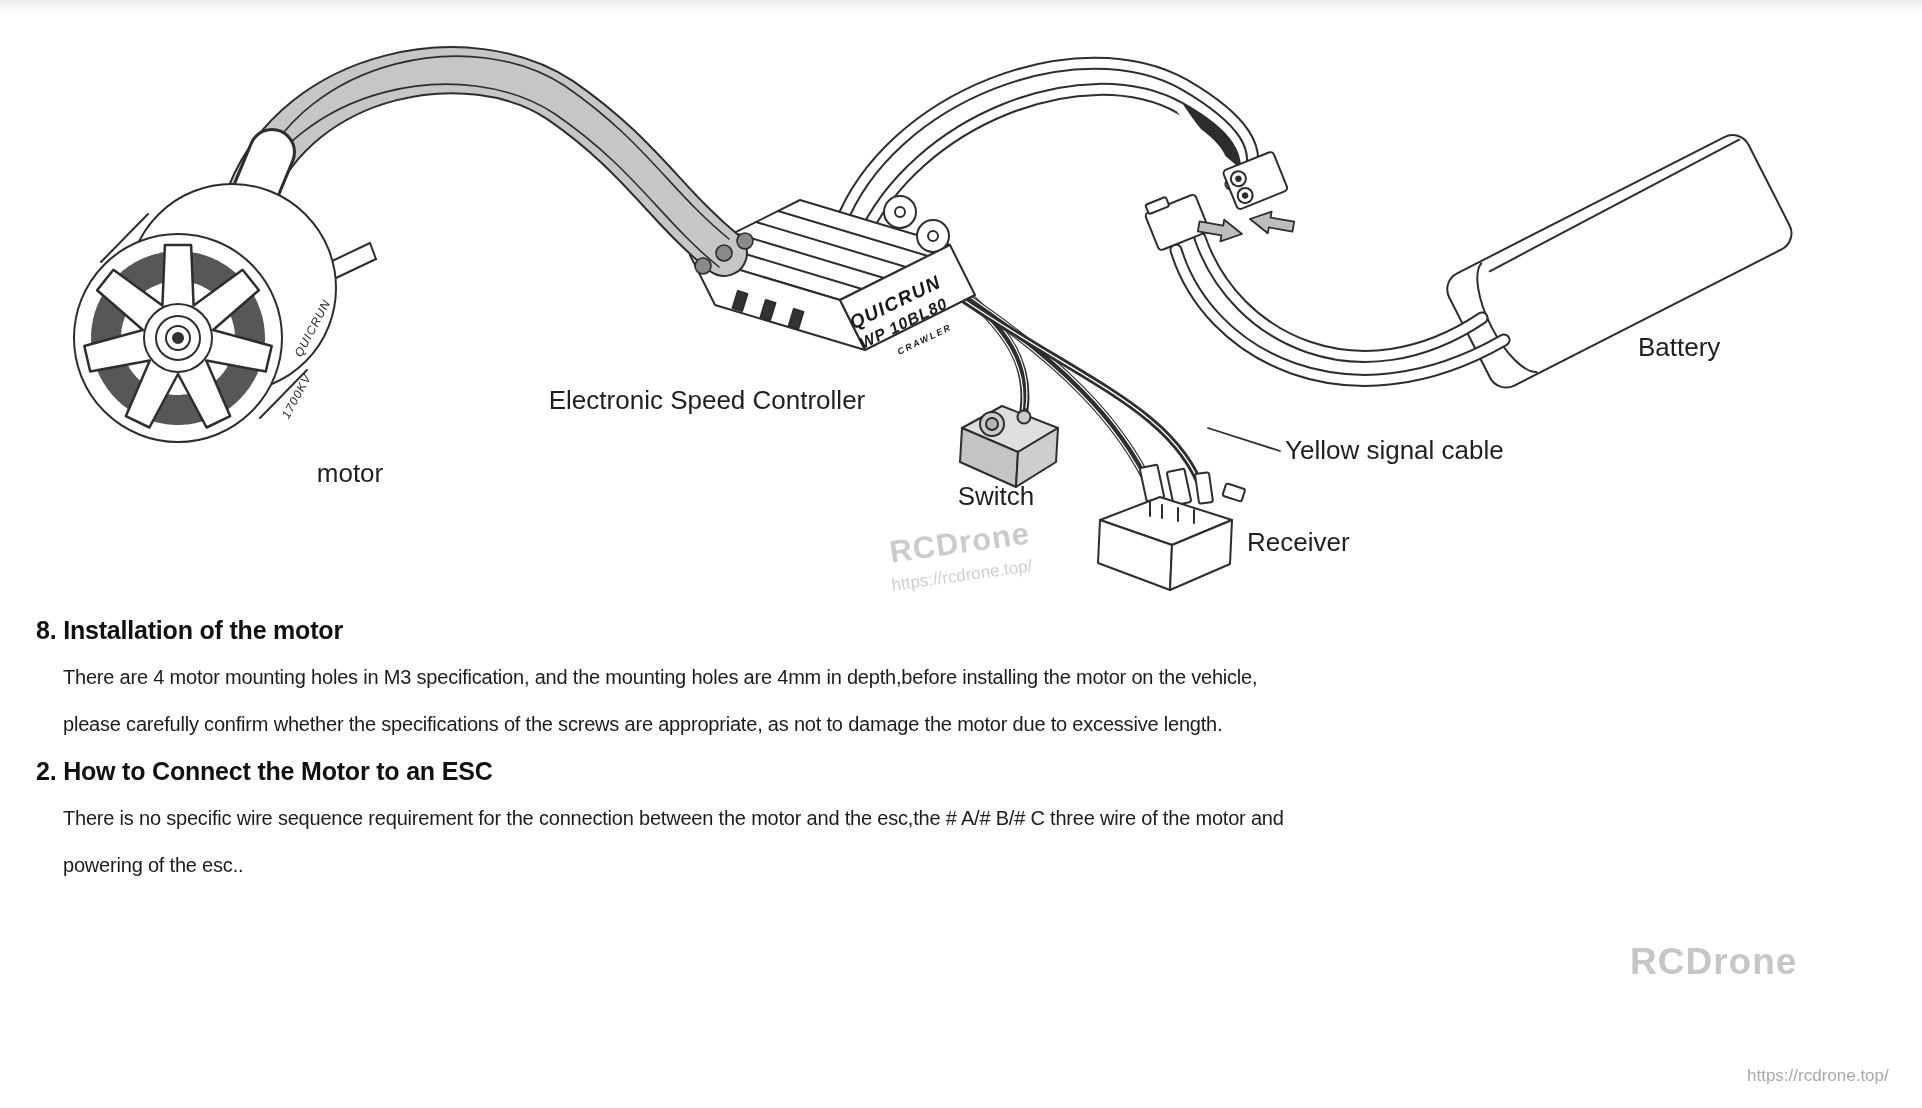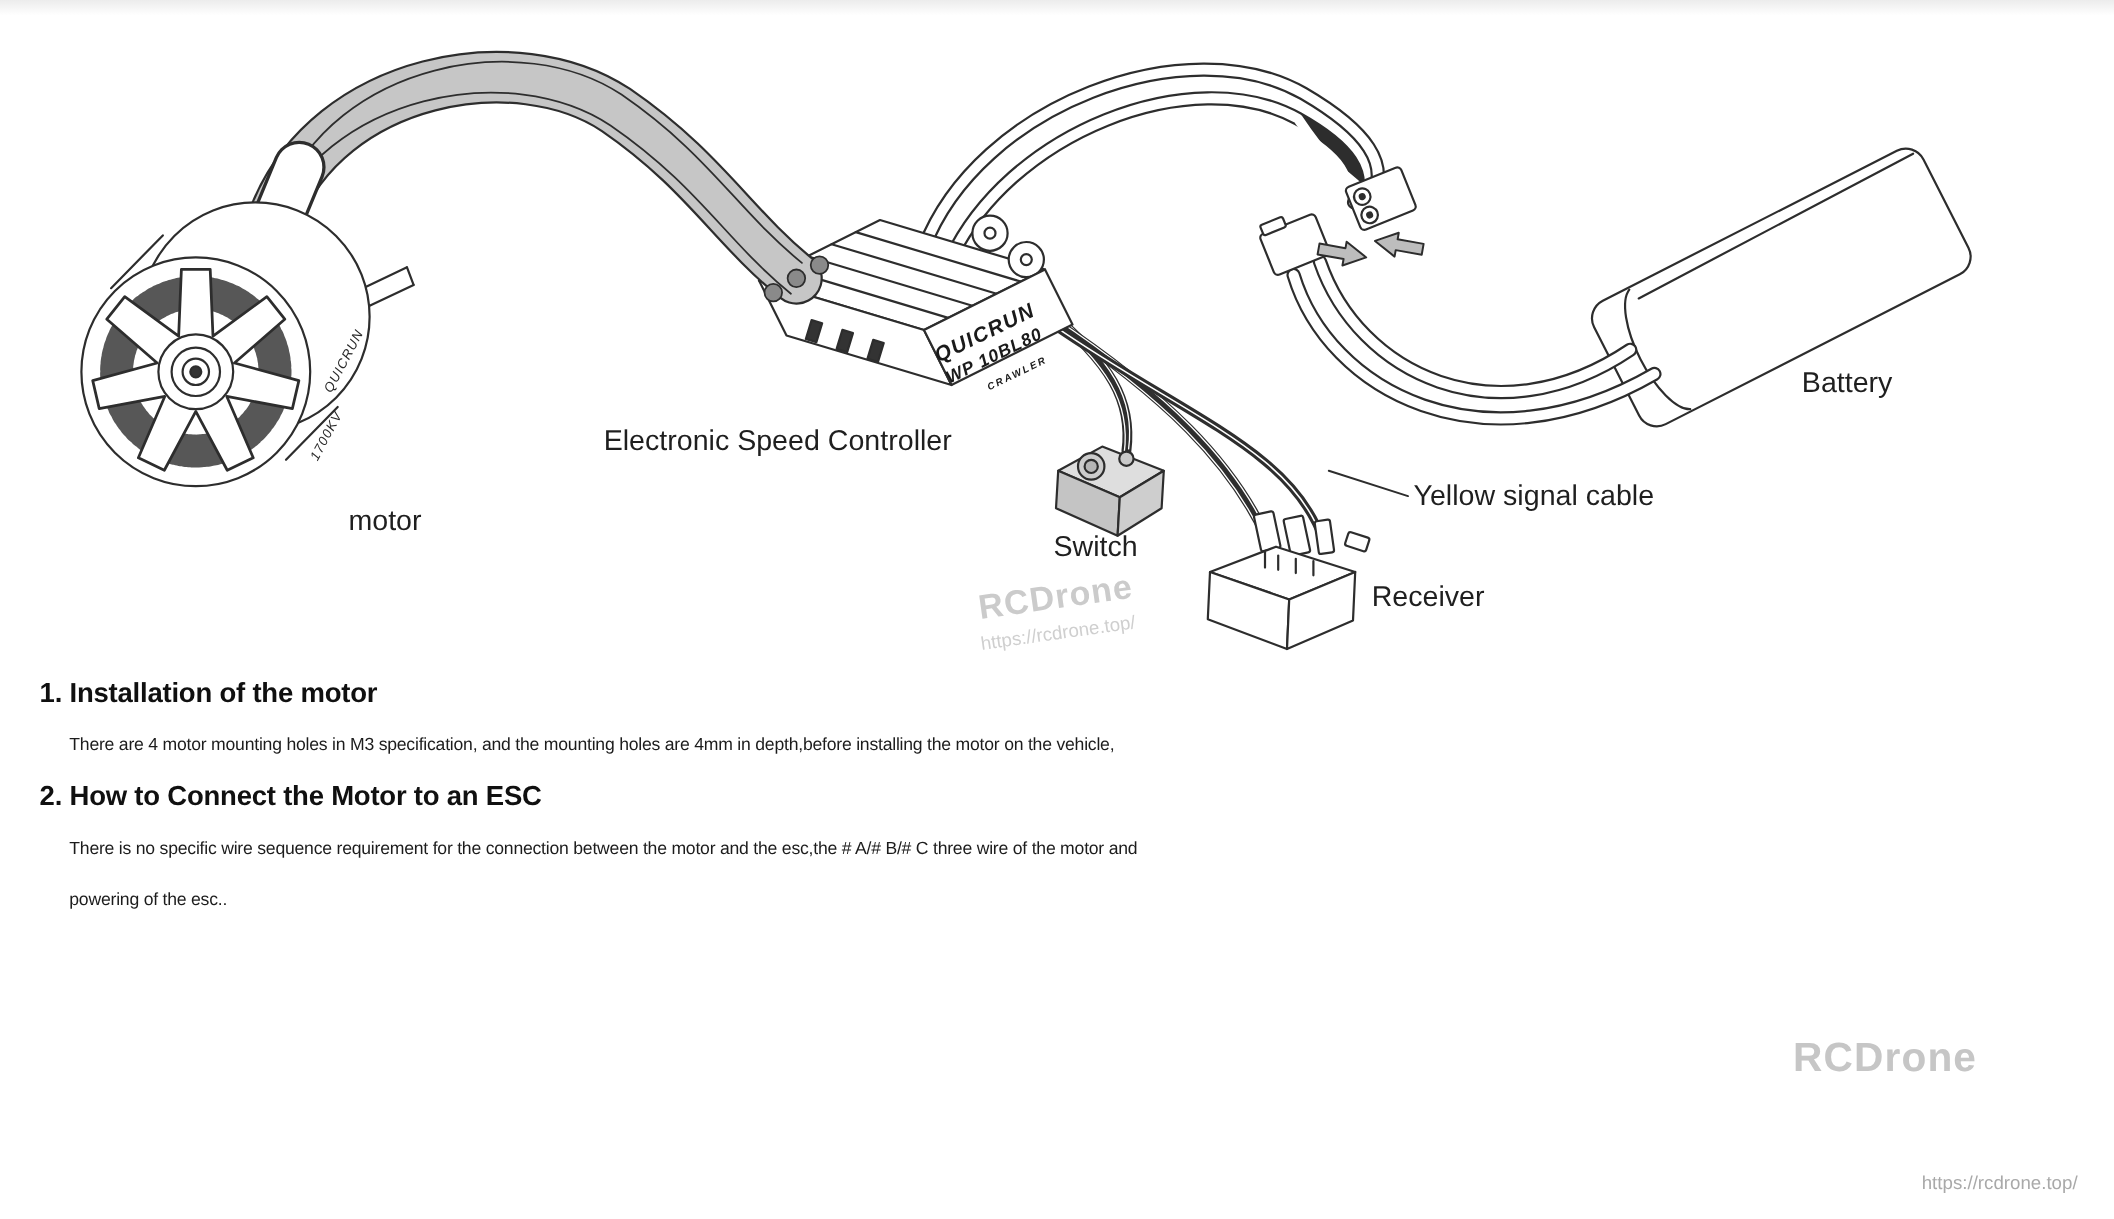--- a/index.html
+++ b/index.html
@@ -10,21 +10,21 @@
   .diagram-wrap{position:absolute;top:0;left:0;width:1922px;height:600px;}
   svg text{font-family:"Liberation Sans","DejaVu Sans",sans-serif;}
   .part-label{font-size:26px;fill:#1f1f1f;}
   .esc-brand{font-size:19px;font-weight:bold;font-style:italic;fill:#1a1a1a;letter-spacing:1.5px;}
   .esc-model{font-size:16px;font-weight:bold;font-style:italic;fill:#1a1a1a;letter-spacing:1px;}
   .esc-series{font-size:9px;font-weight:bold;font-style:italic;fill:#1a1a1a;letter-spacing:2px;}
   .motor-mark{font-size:12px;font-style:italic;fill:#2a2a2a;letter-spacing:1px;}
   .wm-name{font-size:31px;font-weight:bold;fill:#cbcbcb;letter-spacing:1px;}
   .wm-url{font-size:17px;fill:#cfcfcf;}
   .instructions{position:absolute;left:36px;top:607px;}
-  .row{height:47px;line-height:47px;font-size:16px;white-space:pre;letter-spacing:-0.2px;color:#1c1c1c;}
+  .row{height:47px;line-height:47px;font-size:20px;white-space:pre;letter-spacing:-0.2px;color:#1c1c1c;}
   .row.heading{font-weight:bold;font-size:25px;color:#101010;}
   .row.body{padding-left:27px;}
   .footer-wm-name{position:absolute;left:1630px;top:941px;font-size:37px;font-weight:bold;
                   color:#c6c6c6;letter-spacing:1px;}
   .footer-wm-url{position:absolute;left:1747px;top:1066px;font-size:17px;color:#a9a9a9;}
 </style>
 </head>
 <body>
 
 <div class="page">
@@ -194,22 +194,23 @@
 
         <g stroke="none">
           <text class="wm-name" x="960" y="553" text-anchor="middle" transform="rotate(-8 960 545)">RCDrone</text>
           <text class="wm-url" x="962" y="581" text-anchor="middle" transform="rotate(-8 962 576)">https://rcdrone.top/</text>
         </g>
       </g>
     </svg>
   </div>
 
   <div class="instructions">
-    <div class="row heading">1. Installation of the motor</div>
+    <div class="row heading">8. Installation of the motor</div>
     <div class="row body">There are 4 motor mounting holes in M3 specification, and the mounting holes are 4mm in depth,before installing the motor on the vehicle,</div>
+    <div class="row body">please carefully confirm whether the specifications of the screws are appropriate, as not to damage the motor due to excessive length.</div>
     <div class="row heading">2. How to Connect the Motor to an ESC</div>
     <div class="row body">There is no specific wire sequence requirement for the connection between the motor and the esc,the # A/# B/# C three wire of the motor and</div>
     <div class="row body">powering of the esc..</div>
   </div>
 
   <div class="footer-wm-name">RCDrone</div>
   <div class="footer-wm-url">https://rcdrone.top/</div>
 </div>
 
 </body></html>

